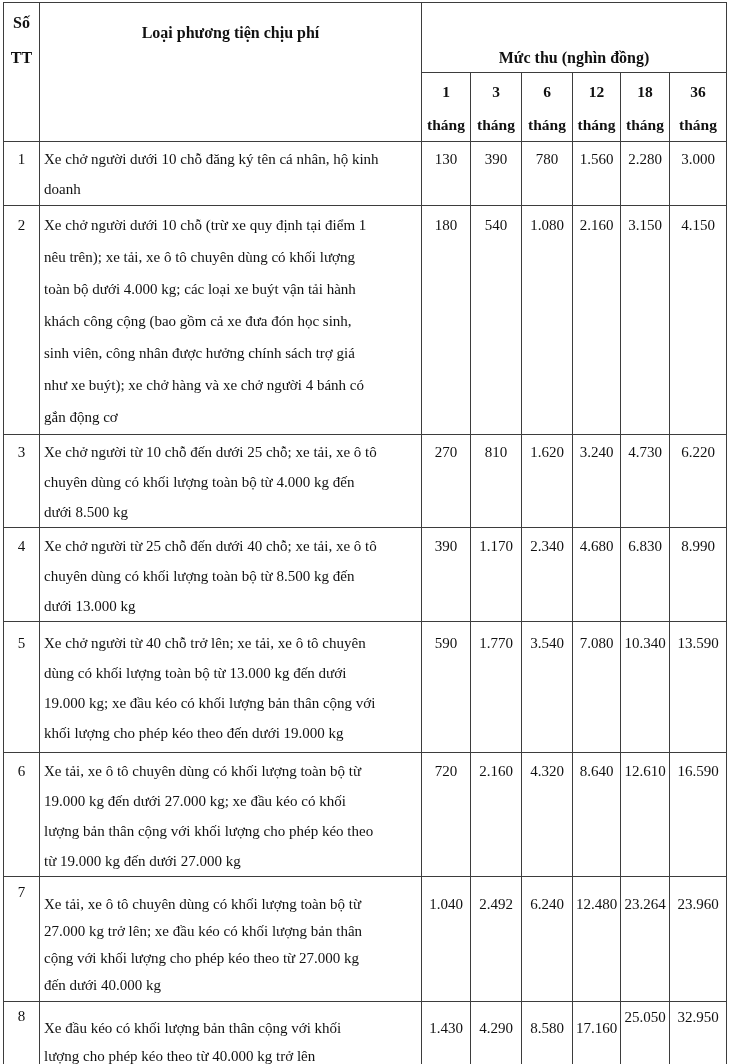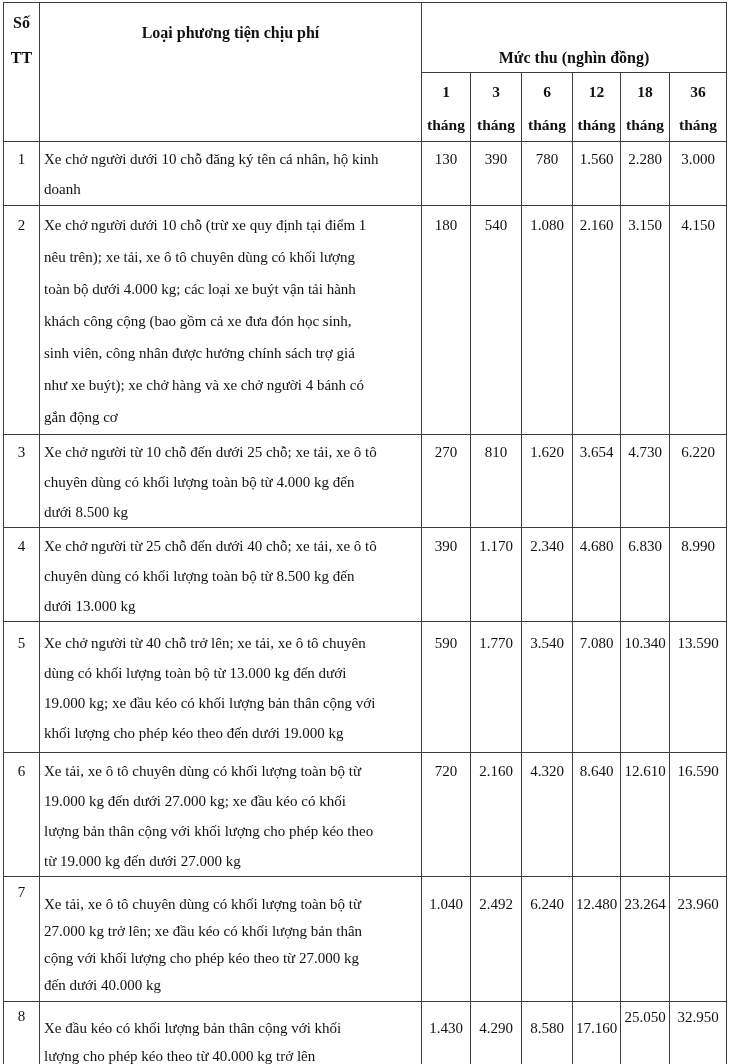--- a/index.html
+++ b/index.html
@@ -113,21 +113,21 @@
       <td class="val">4.150</td>
     </tr>
     <tr class="r3">
       <td class="no">3</td>
       <td class="desc">Xe chở người từ 10 chỗ đến dưới 25 chỗ; xe tải, xe ô tô
 chuyên dùng có khối lượng toàn bộ từ 4.000 kg đến
 dưới 8.500 kg</td>
       <td class="val">270</td>
       <td class="val">810</td>
       <td class="val">1.620</td>
-      <td class="val">3.654</td>
+      <td class="val">3.240</td>
       <td class="val">4.730</td>
       <td class="val">6.220</td>
     </tr>
     <tr class="r4">
       <td class="no">4</td>
       <td class="desc">Xe chở người từ 25 chỗ đến dưới 40 chỗ; xe tải, xe ô tô
 chuyên dùng có khối lượng toàn bộ từ 8.500 kg đến
 dưới 13.000 kg</td>
       <td class="val">390</td>
       <td class="val">1.170</td>

